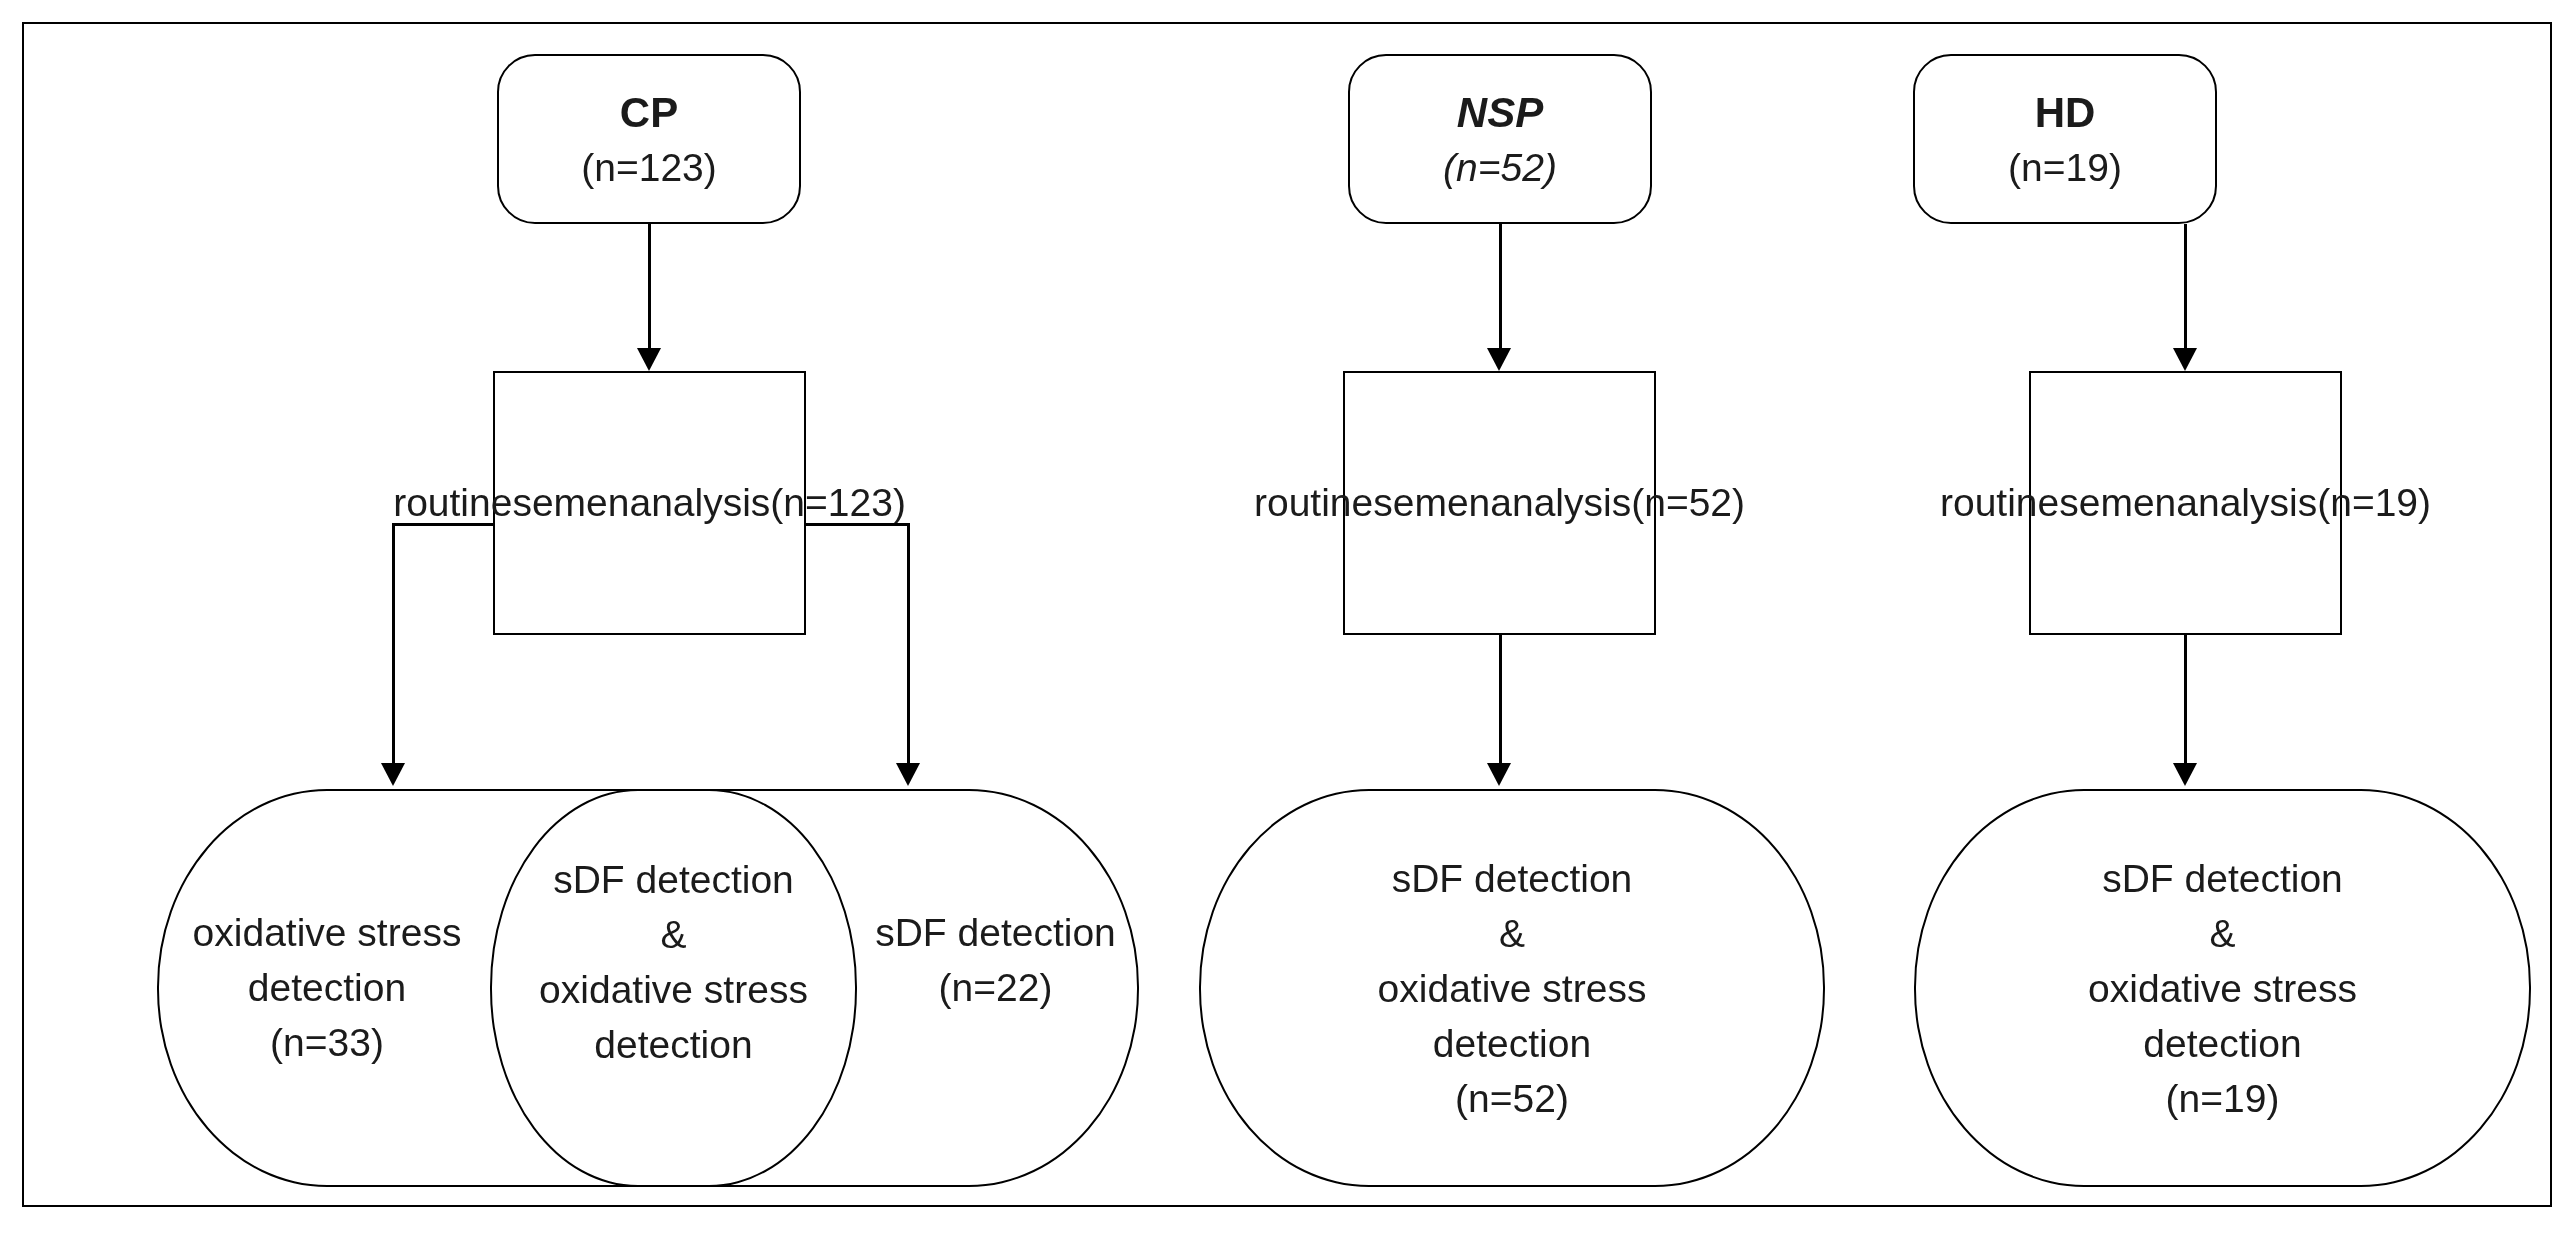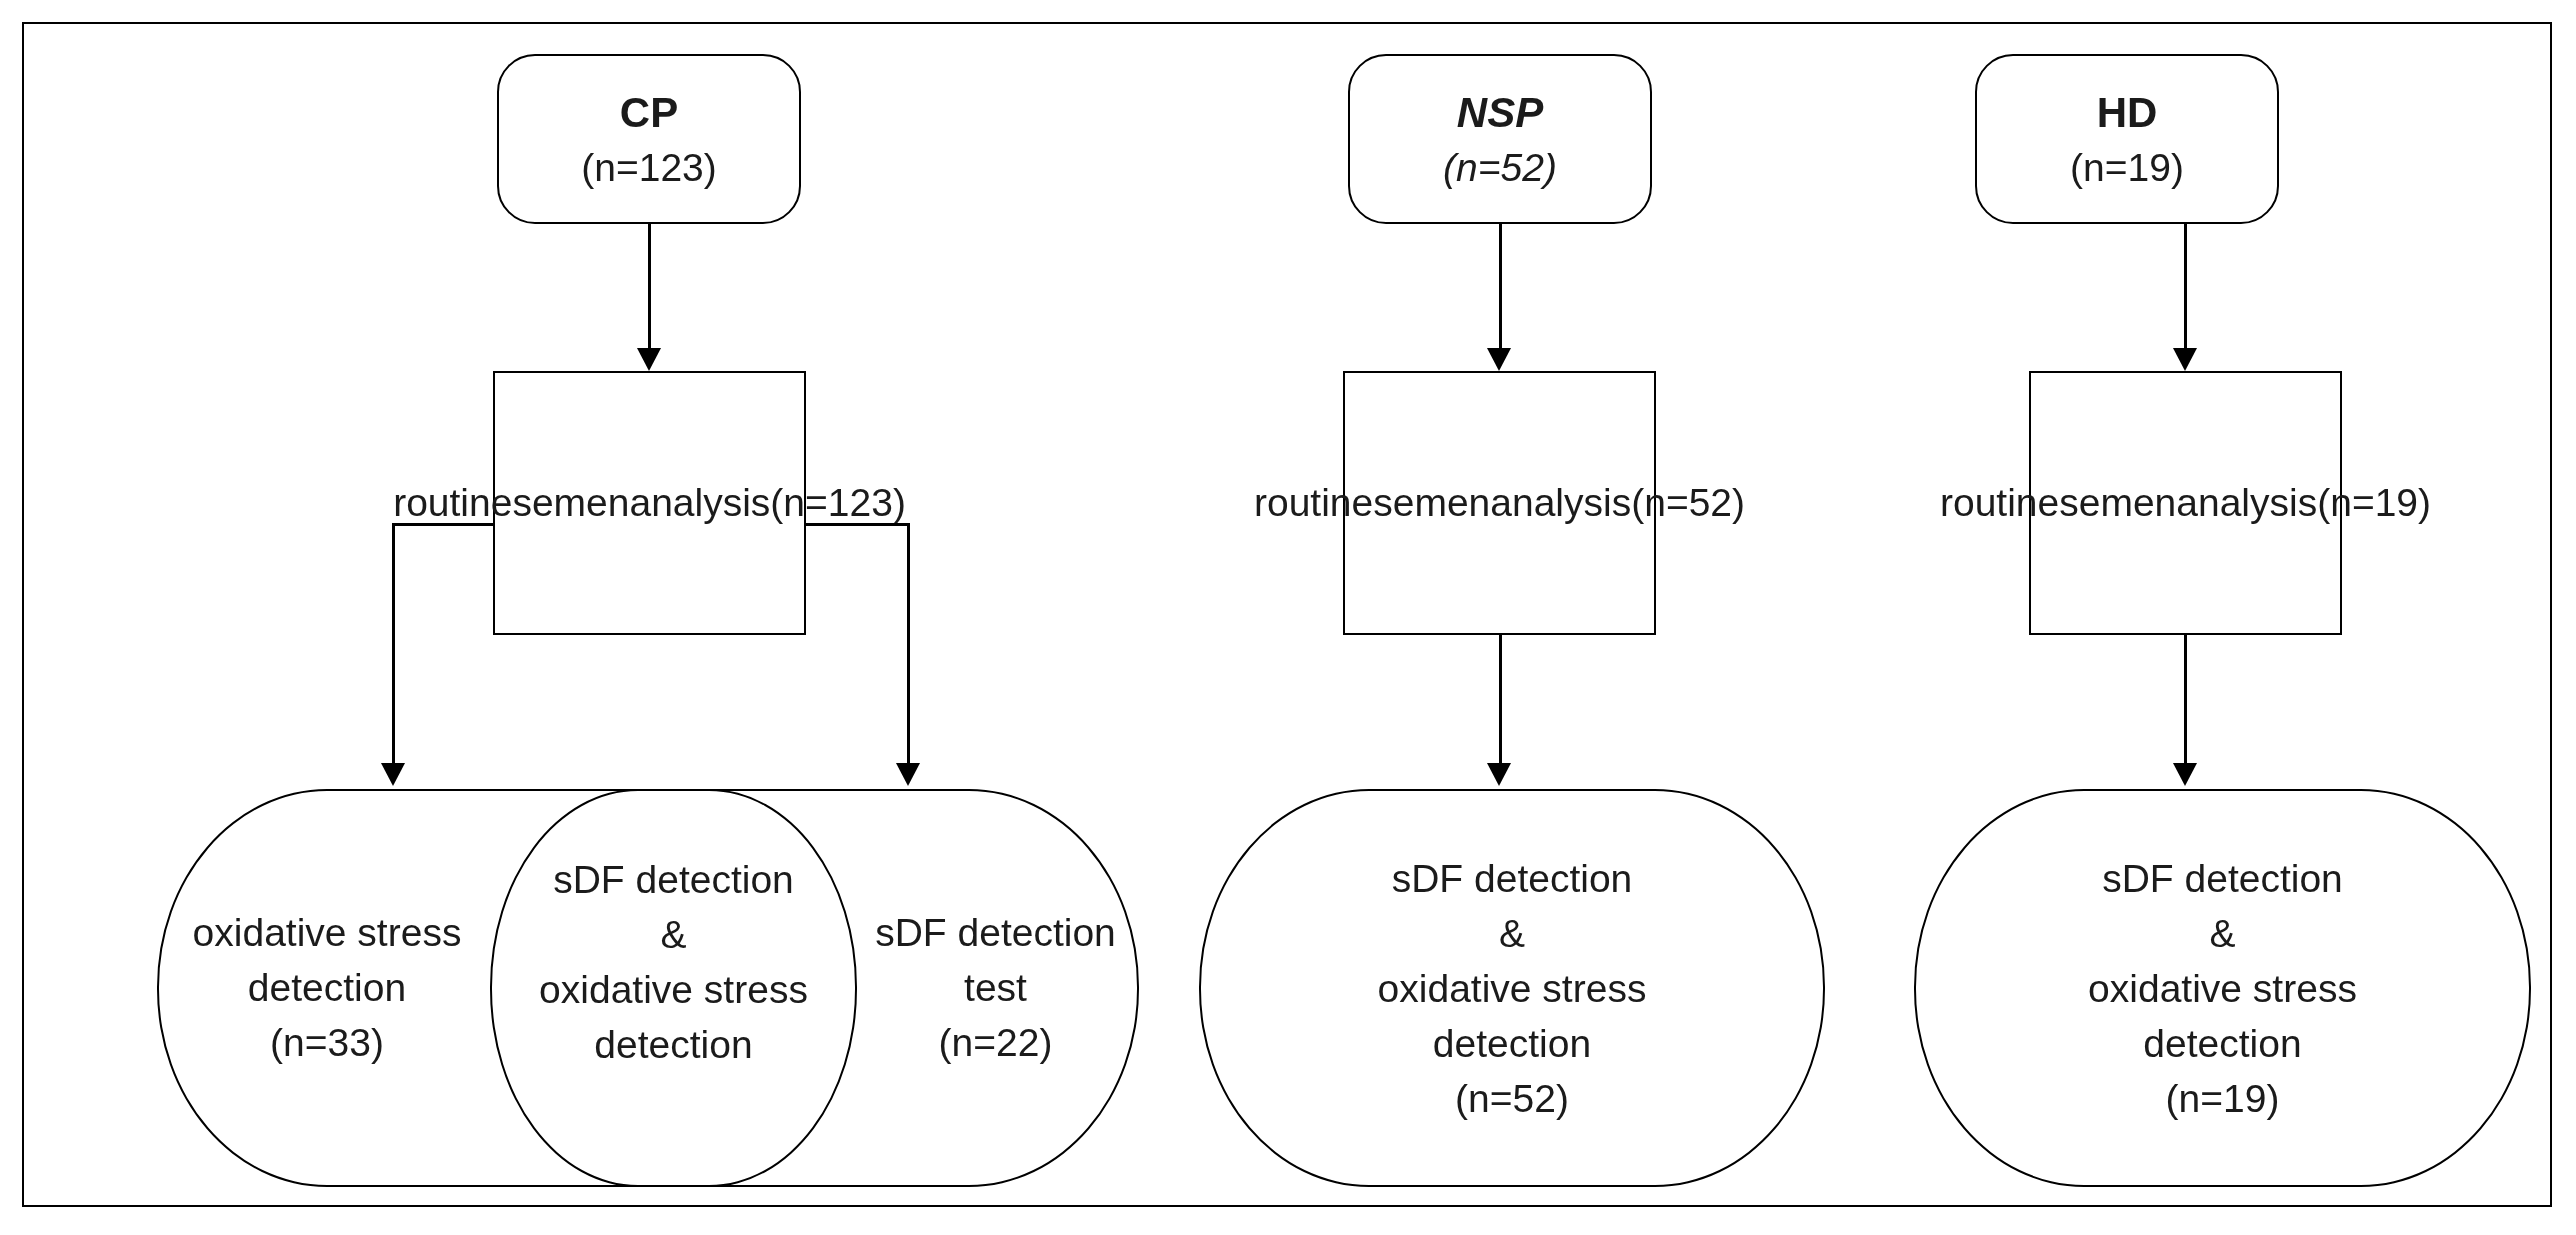--- a/index.html
+++ b/index.html
@@ -125,21 +125,20 @@
 
   <div class="regiontext" style="left:490px; width:367px; top:852px;">
     <div>sDF detection</div>
     <div>&amp;</div>
     <div>oxidative stress</div>
     <div>detection</div>
   </div>
 
   <div class="regiontext" style="left:857px; width:277px; top:905px;">
     <div>sDF detection</div>
-    <div>test</div>
     <div>(n=22)</div>
   </div>
 
   <div class="topbox" style="left:1348px;font-style:italic;">
     <div class="t">NSP</div>
     <div class="n">(n=52)</div>
   </div>
 
   <div class="vline" style="left:1499px; top:224px; height:125px;"></div>
   <div class="arrowhead" style="left:1487px; top:348px;"></div>
@@ -155,21 +154,21 @@
   <div class="arrowhead" style="left:1487px; top:763px;"></div>
 
   <div class="stadium center-text" style="left:1199px; width:626px;">
     <div>sDF detection</div>
     <div>&amp;</div>
     <div>oxidative stress</div>
     <div>detection</div>
     <div>(n=52)</div>
   </div>
 
-  <div class="topbox" style="left:1975px;">
+  <div class="topbox" style="left:1913px;">
     <div class="t">HD</div>
     <div class="n">(n=19)</div>
   </div>
 
   <div class="vline" style="left:2184px; top:224px; height:125px;"></div>
   <div class="arrowhead" style="left:2173px; top:348px;"></div>
 
   <div class="midbox" style="left:2029px;">
     <div>routine</div>
     <div>semen</div>

